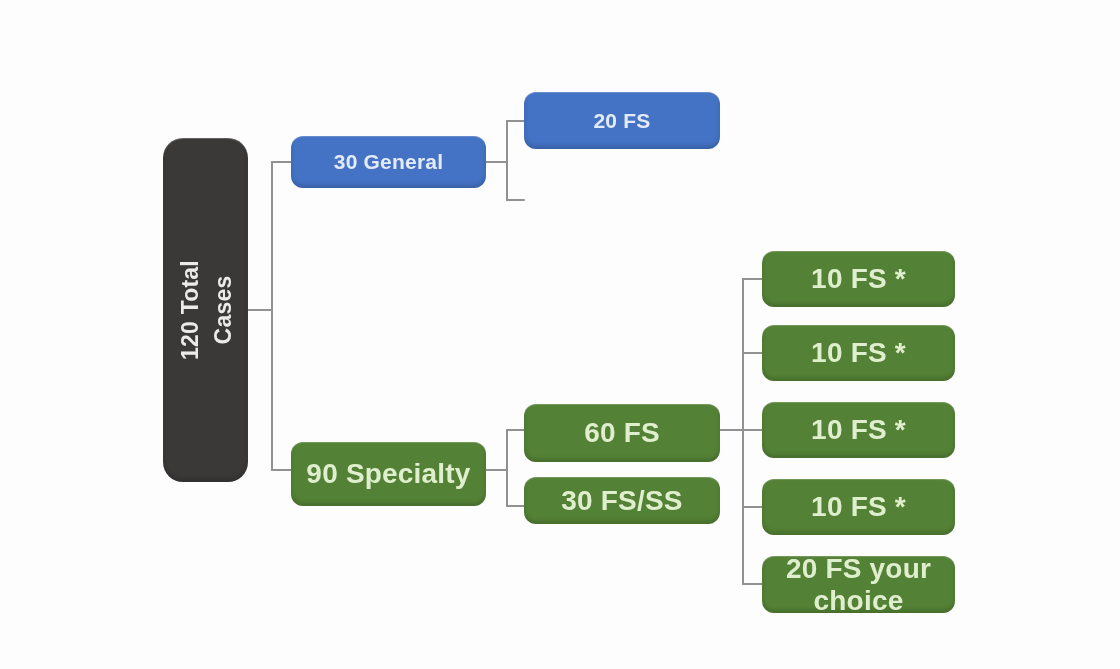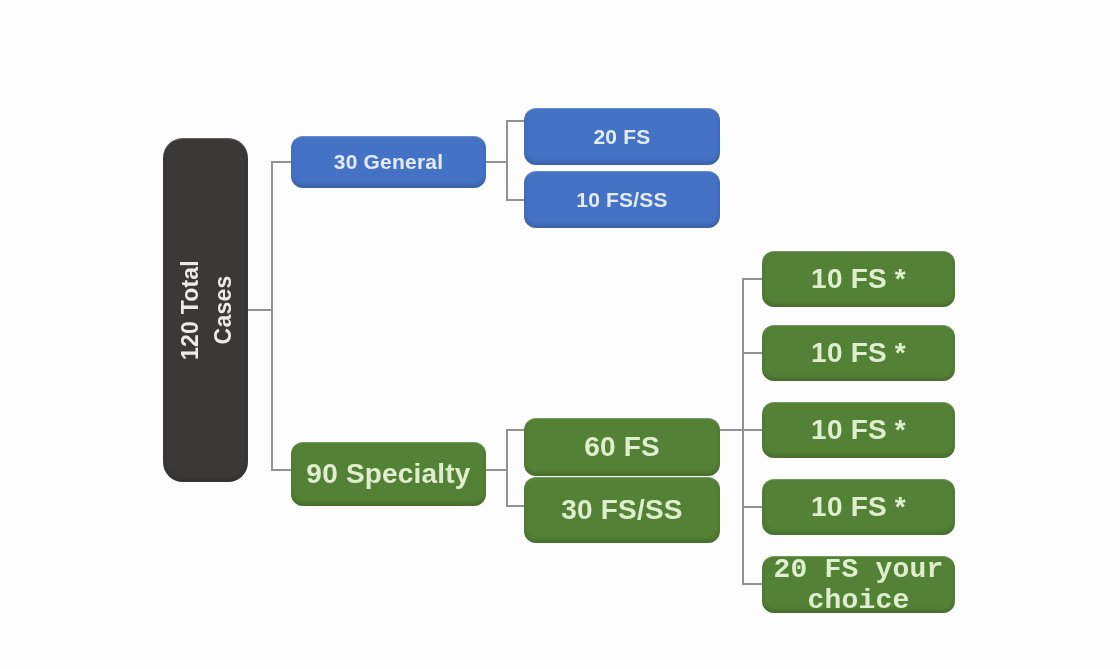--- a/index.html
+++ b/index.html
@@ -52,30 +52,30 @@
     font-size: 28px;
   }
   .node.dark {
     background: var(--color-dark, #3B3838);
     color: var(--color-dark_text, #ECEAEA);
     border-radius: 20px;
   }
   
   .n-root      { left: 163px; top: 138px; width:  85px; height: 344px; }
   .n-general   { left: 291px; top: 136px; width: 195px; height:  52px; }
-  .n-g-fs      { left: 524px; top:  92px; width: 196px; height:  57px; margin-top: 16px; }
+  .n-g-fs      { left: 524px; top:  92px; width: 196px; height:  57px; }
   .n-g-fsss    { left: 524px; top: 171px; width: 196px; height:  57px; }
   .n-specialty { left: 291px; top: 442px; width: 195px; height:  64px; }
-  .n-s-fs      { left: 524px; top: 418px; width: 196px; height:  58px; }
-  .n-s-fsss    { left: 524px; top: 477px; width: 196px; height:  66px; }
+  .n-s-fs      { left: 524px; top: 404px; width: 196px; height:  58px; }
+  .n-s-fsss    { left: 524px; top: 477px; width: 196px; height:  47px; }
   .n-r1        { left: 762px; top: 251px; width: 193px; height:  56px; }
   .n-r2        { left: 762px; top: 325px; width: 193px; height:  56px; }
   .n-r3        { left: 762px; top: 402px; width: 193px; height:  56px; }
   .n-r4        { left: 762px; top: 479px; width: 193px; height:  56px; }
-  .n-r5        { left: 762px; top: 556px; width: 193px; height:  57px; font-size: 19.5px; font-family: Liberation Mono, monospace; }
+  .n-r5        { left: 762px; top: 556px; width: 193px; height:  57px; font-size: 19.5px; }
   
   .rotated {
     position: absolute;
     left: 50%;
     top: 50%;
     width: 344px;
     height: 85px;
     transform: translate(-50%, -50%) rotate(-90deg);
     display: flex;
     flex-direction: column;
@@ -122,23 +122,20 @@
       <span>Cases</span>
     </div>
   </div>
 
   <div class="node blue n-general">
     <span>30 General</span>
   </div>
   <div class="node blue n-g-fs">
     <span>20 FS</span>
   </div>
-  <div class="node blue n-g-fsss">
-    <span>10 FS/SS</span>
-  </div>
 
   <div class="node green n-specialty">
     <span>90 Specialty</span>
   </div>
   <div class="node green n-s-fs">
     <span>60 FS</span>
   </div>
   <div class="node green n-s-fsss">
     <span>30 FS/SS</span>
   </div>

